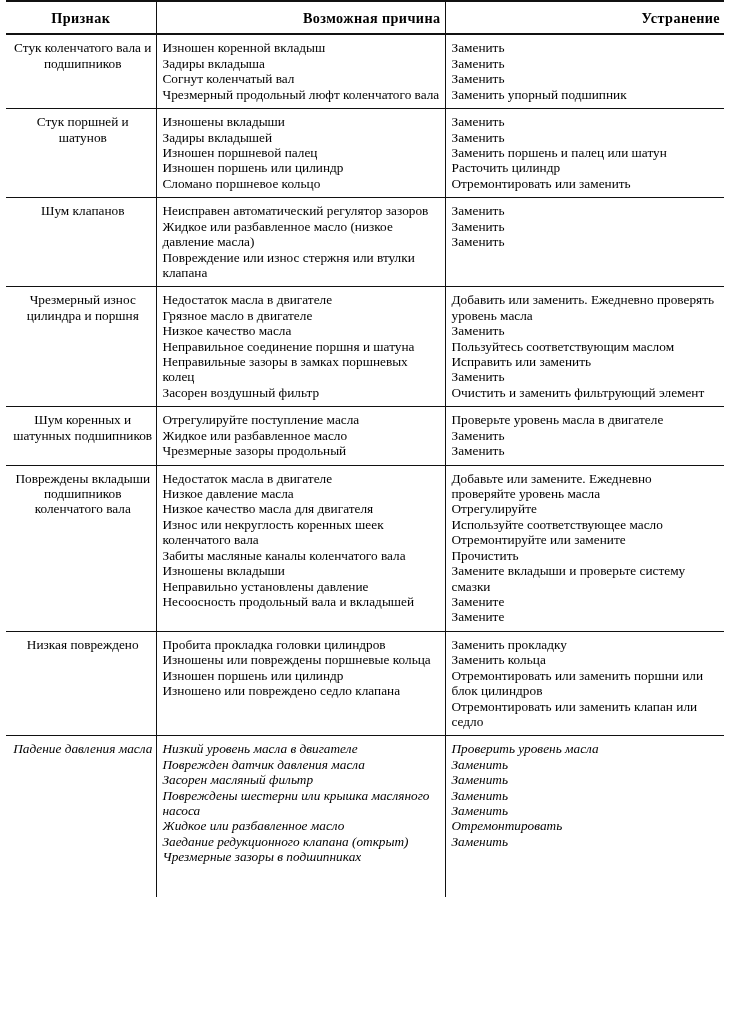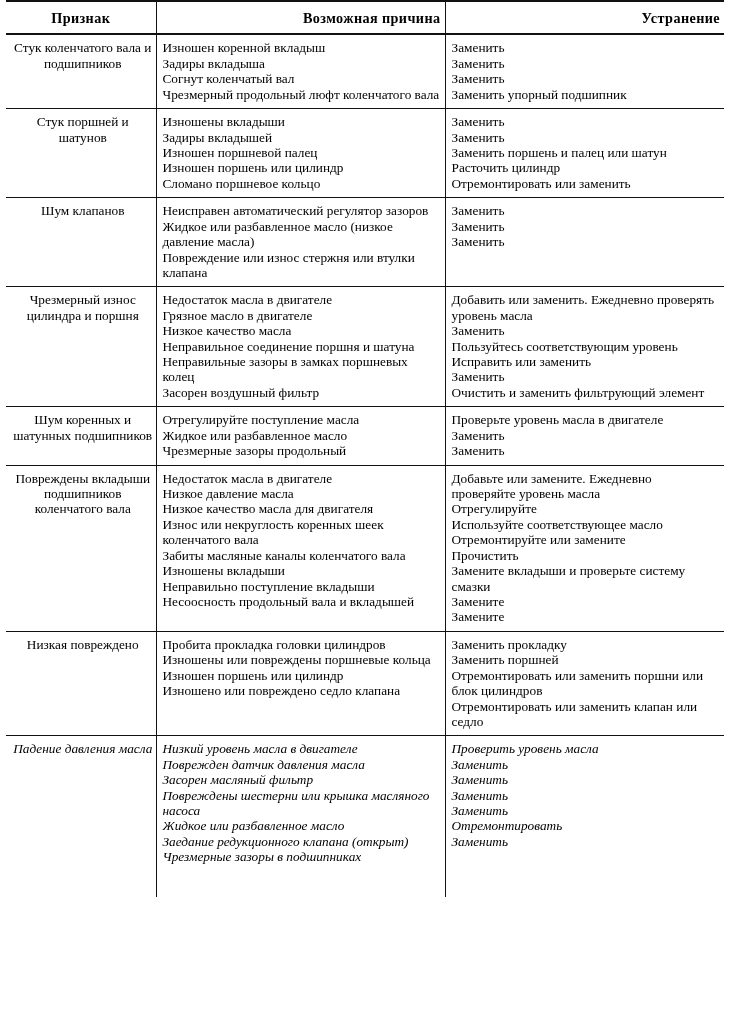--- a/index.html
+++ b/index.html
@@ -165,21 +165,21 @@
             <span class="item">Недостаток масла в двигателе</span>
             <span class="item gap-1">Грязное масло в двигателе</span>
             <span class="item">Низкое качество масла</span>
             <span class="item">Неправильное соединение поршня и шатуна</span>
             <span class="item">Неправильные зазоры в замках поршневых колец</span>
             <span class="item">Засорен воздушный фильтр</span>
           </td>
           <td class="fix">
             <span class="item">Добавить или заменить. Ежедневно проверять уровень масла</span>
             <span class="item gap-1">Заменить</span>
-            <span class="item">Пользуйтесь соответствующим уровень</span>
+            <span class="item">Пользуйтесь соответствующим маслом</span>
             <span class="item">Исправить или заменить</span>
             <span class="item">Заменить</span>
             <span class="item gap-1">Очистить и заменить фильтрующий элемент</span>
           </td>
         </tr>
         <tr>
           <td class="sign">
             <span class="sign-line">Шум коренных и шатунных подшипников</span>
           </td>
           <td class="cause">
@@ -197,21 +197,21 @@
           <td class="sign">
             <span class="sign-line">Повреждены вкладыши подшипников коленчатого вала</span>
           </td>
           <td class="cause">
             <span class="item">Недостаток масла в двигателе</span>
             <span class="item gap-1">Низкое давление масла</span>
             <span class="item">Низкое качество масла для двигателя</span>
             <span class="item">Износ или некруглость коренных шеек коленчатого вала</span>
             <span class="item">Забиты масляные каналы коленчатого вала</span>
             <span class="item gap-1">Изношены вкладыши</span>
-            <span class="item gap-1">Неправильно поступление вкладыши</span>
+            <span class="item gap-1">Неправильно установлены давление</span>
             <span class="item">Несоосность продольный вала и вкладышей</span>
           </td>
           <td class="fix">
             <span class="item">Добавьте или замените. Ежедневно проверяйте уровень масла</span>
             <span class="item">Отрегулируйте</span>
             <span class="item">Используйте соответствующее масло</span>
             <span class="item">Отремонтируйте или замените</span>
             <span class="item gap-1">Прочистить</span>
             <span class="item gap-1">Замените вкладыши и проверьте систему смазки</span>
             <span class="item gap-1">Замените</span>
@@ -223,21 +223,21 @@
             <span class="sign-line">Низкая повреждено</span>
           </td>
           <td class="cause">
             <span class="item">Пробита прокладка головки цилиндров</span>
             <span class="item">Изношены или повреждены поршневые кольца</span>
             <span class="item">Изношен поршень или цилиндр</span>
             <span class="item">Изношено или повреждено седло клапана</span>
           </td>
           <td class="fix">
             <span class="item">Заменить прокладку</span>
-            <span class="item">Заменить поршней</span>
+            <span class="item">Заменить кольца</span>
             <span class="item">Отремонтировать или заменить поршни или блок цилиндров</span>
             <span class="item">Отремонтировать или заменить клапан или седло</span>
           </td>
         </tr>
         <tr>
           <td class="sign">
             <span class="sign-line">Падение давления масла</span>
             <span class="tail"></span>
           </td>
           <td class="cause">

